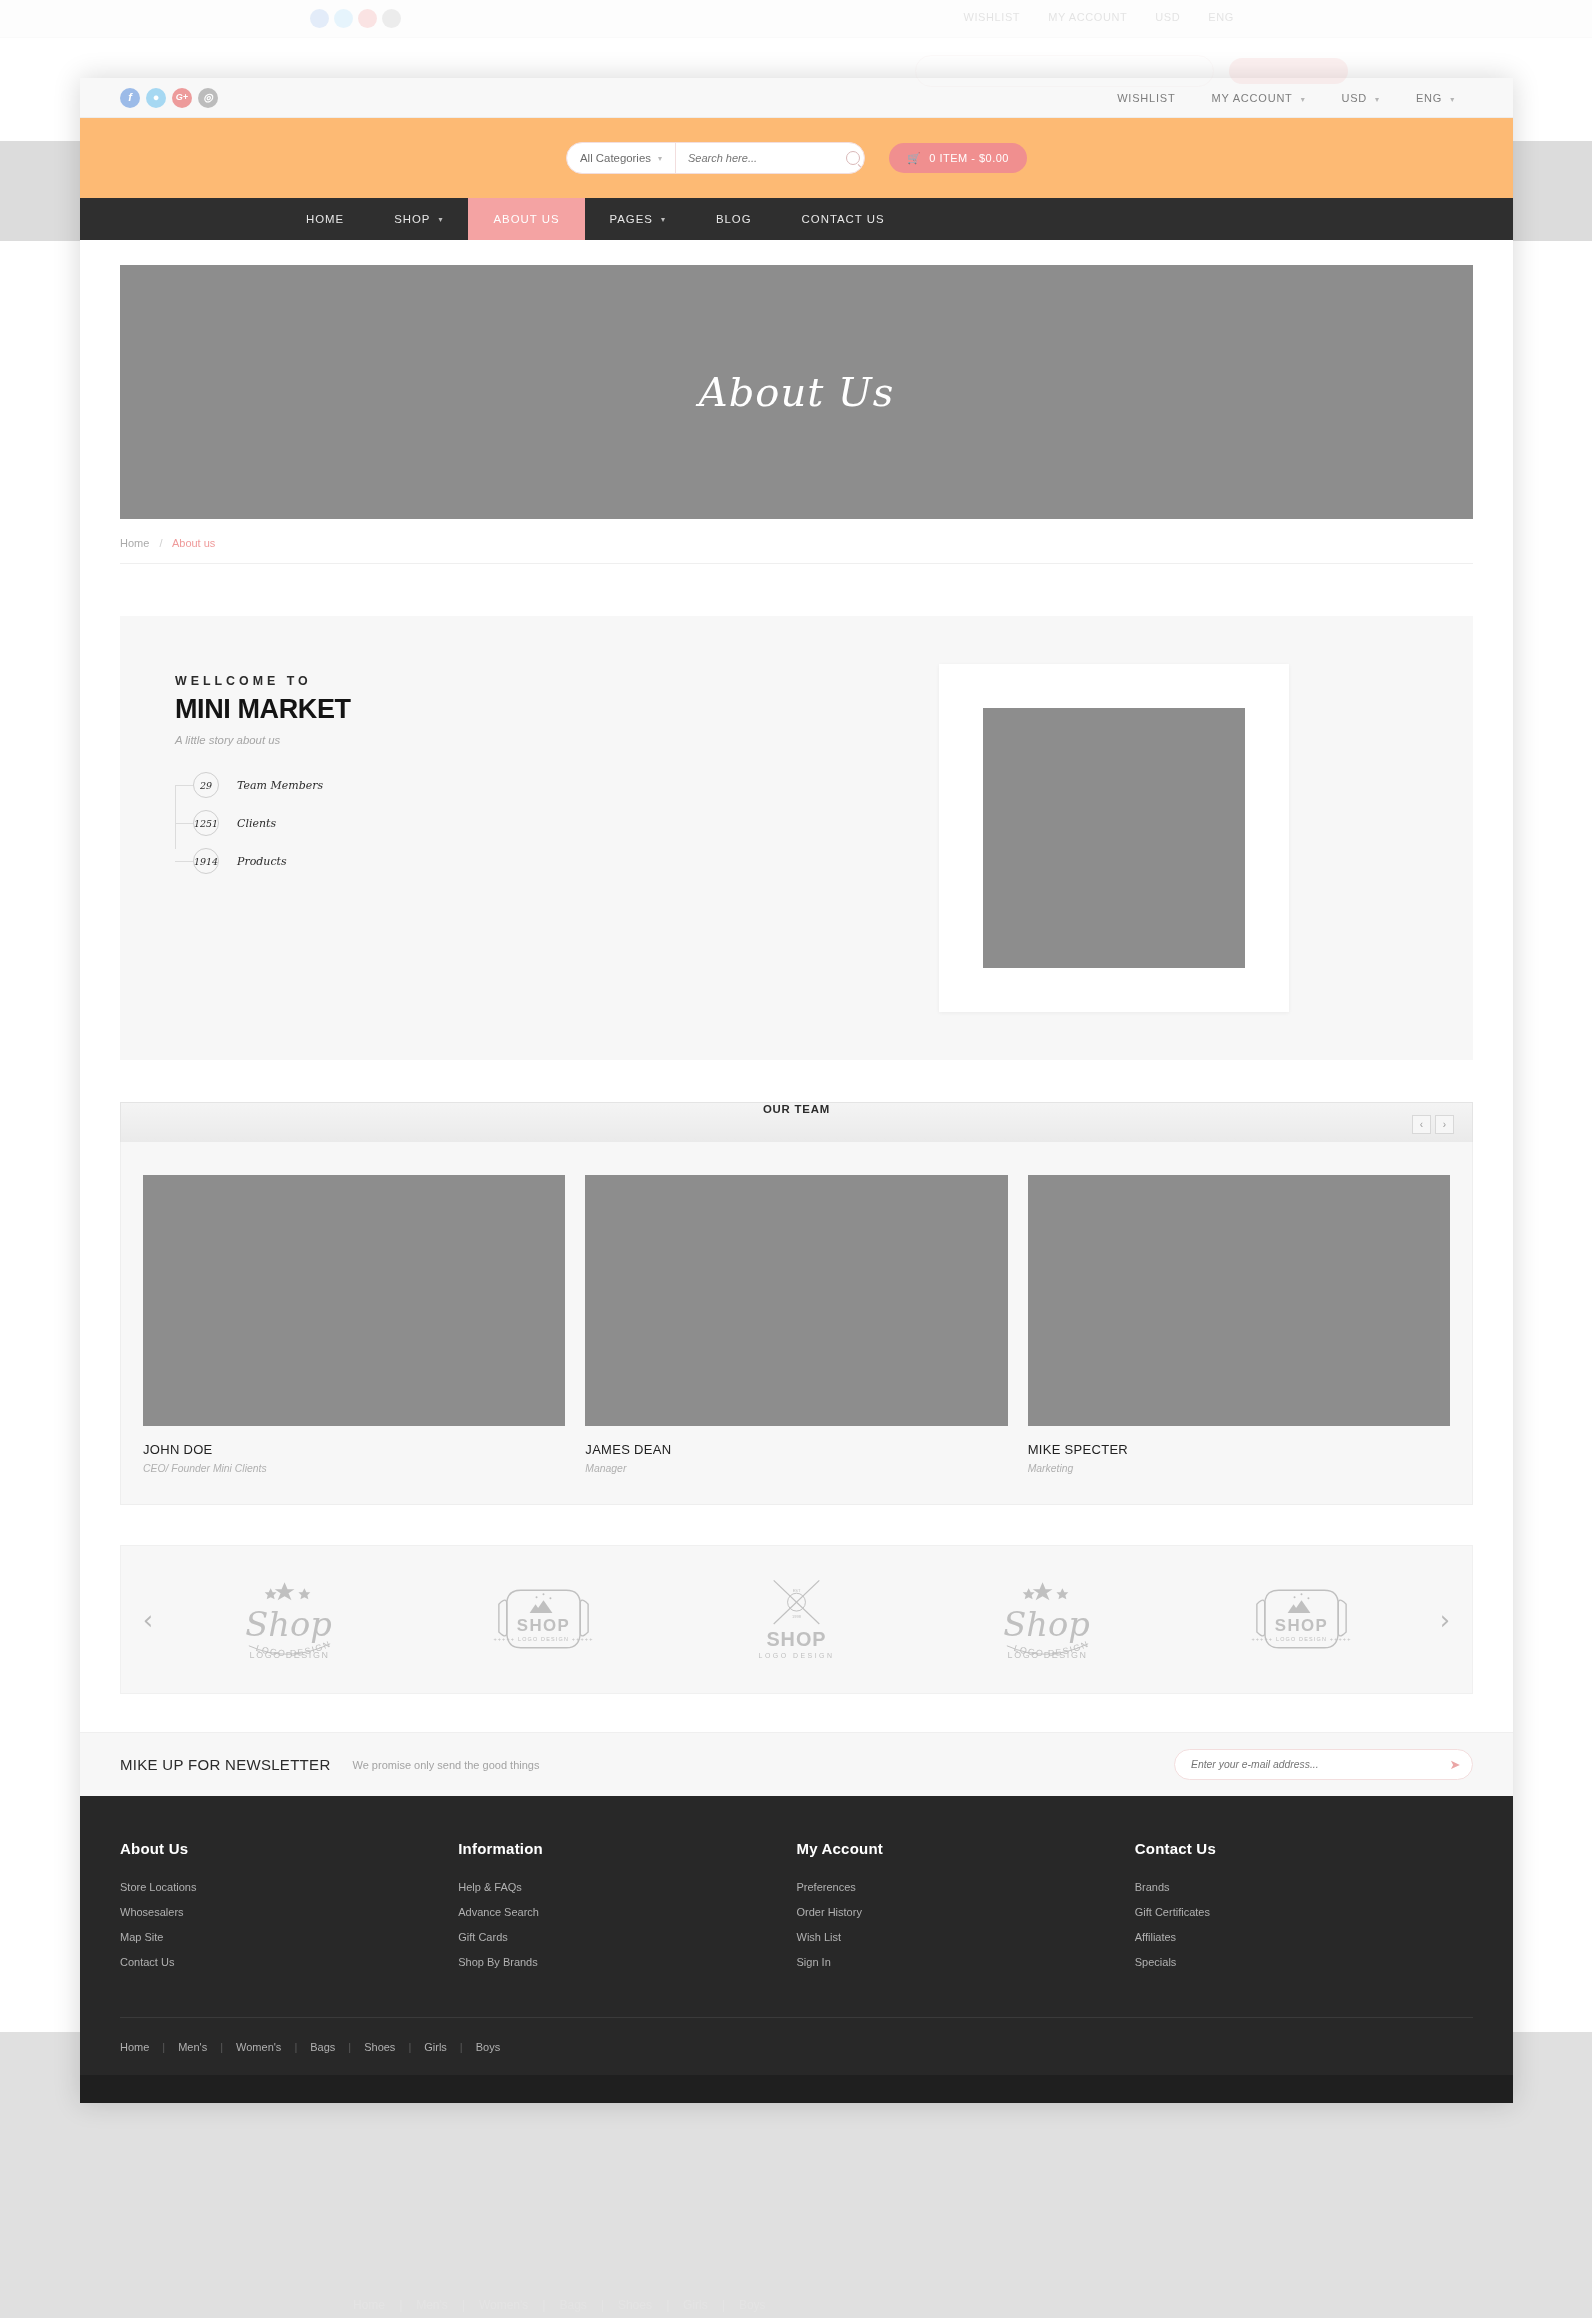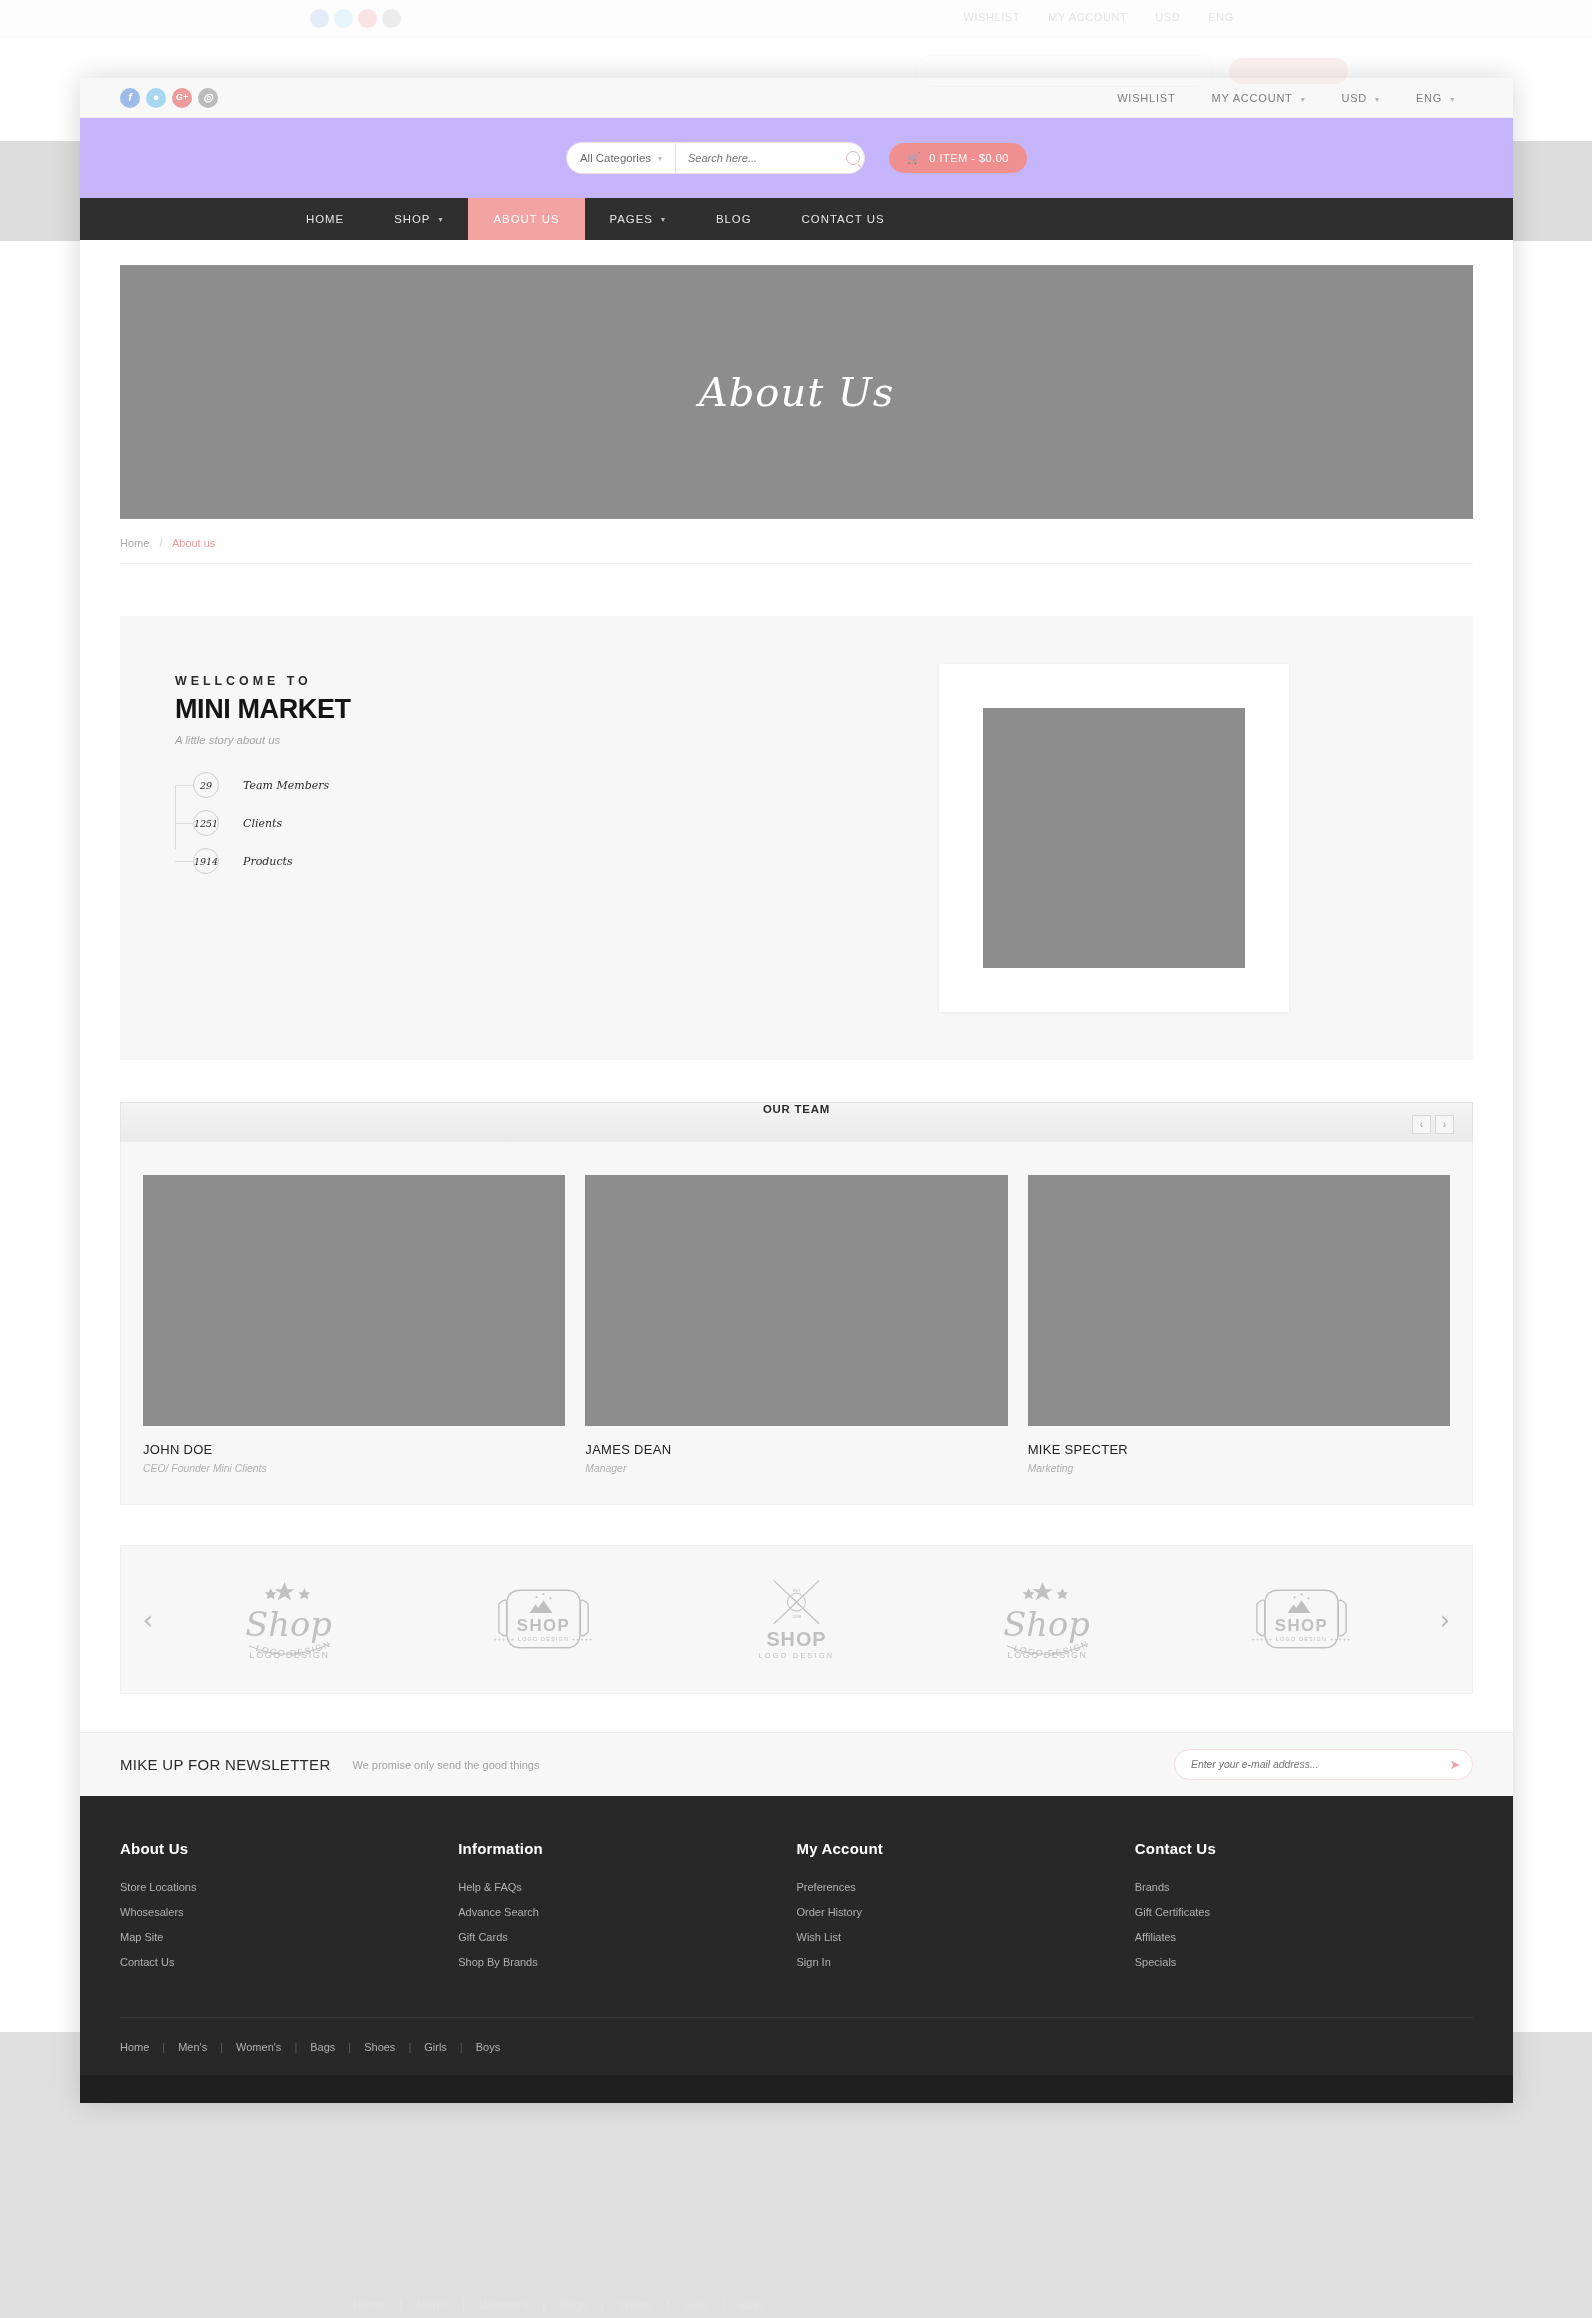--- a/index.html
+++ b/index.html
@@ -83,21 +83,21 @@
     margin-left:auto; display:flex; align-items:center; gap:0;
     font-size:11px; letter-spacing:0.8px; color:#7d7d7d;
   }
   .top-links .tl{ padding:0 18px; cursor:pointer; }
   .top-links .tl.caret::after{
     content:"\25BE"; font-size:8px; margin-left:8px; color:#b5b5b5;
   }
 
   
   .searchrow{
-    height:80px; background:#c4b5fd;
+    height:80px; background:#fdba74;
     display:flex; align-items:center; justify-content:center; gap:24px;
   }
   .searchbox{
     display:flex; align-items:center; width:299px; height:32px;
     border:1px solid #f2dede; border-radius:18px; background:#fff;
     overflow:hidden;
   }
   .cat{
     display:flex;align-items:center;gap:7px;
     padding:0 13px; height:100%;
@@ -177,21 +177,21 @@
   }
   .sub{
     font-size:11.4px; font-style:italic; color:#a5a5a5; margin-top:9px;
   }
   .body-copy{
     margin-top:22px; font-size:11.4px; line-height:2.0; color:#4a4a4a;
     max-width:358px;
   }
   .stats{ margin-top:26px; padding-left:18px; }
   .stat{
-    display:flex; align-items:center; gap:24px; position:relative;
+    display:flex; align-items:center; gap:18px; position:relative;
     margin-bottom:12px;
   }
   .stat::before{
     content:""; position:absolute; left:-18px; top:50%;
     width:18px; height:1px; background:#dcdcdc;
   }
   .stat .circ{
     width:26px;height:26px;border-radius:50%;border:1px solid #cfcfcf;
     display:flex;align-items:center;justify-content:center;
     font-size:9.5px; color:#2b2b2b;

